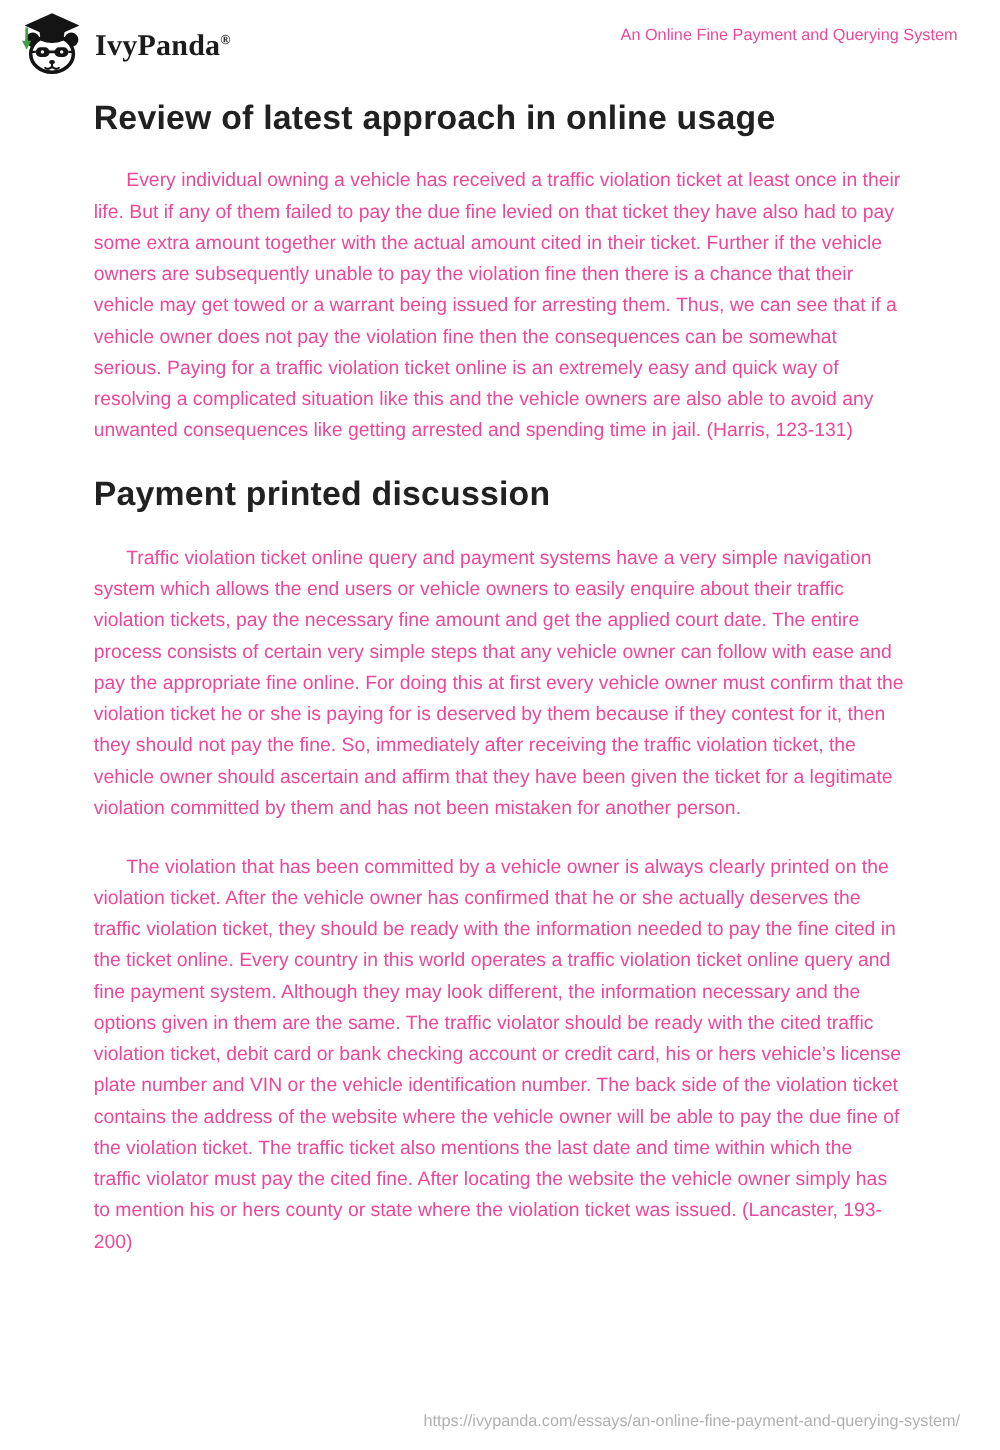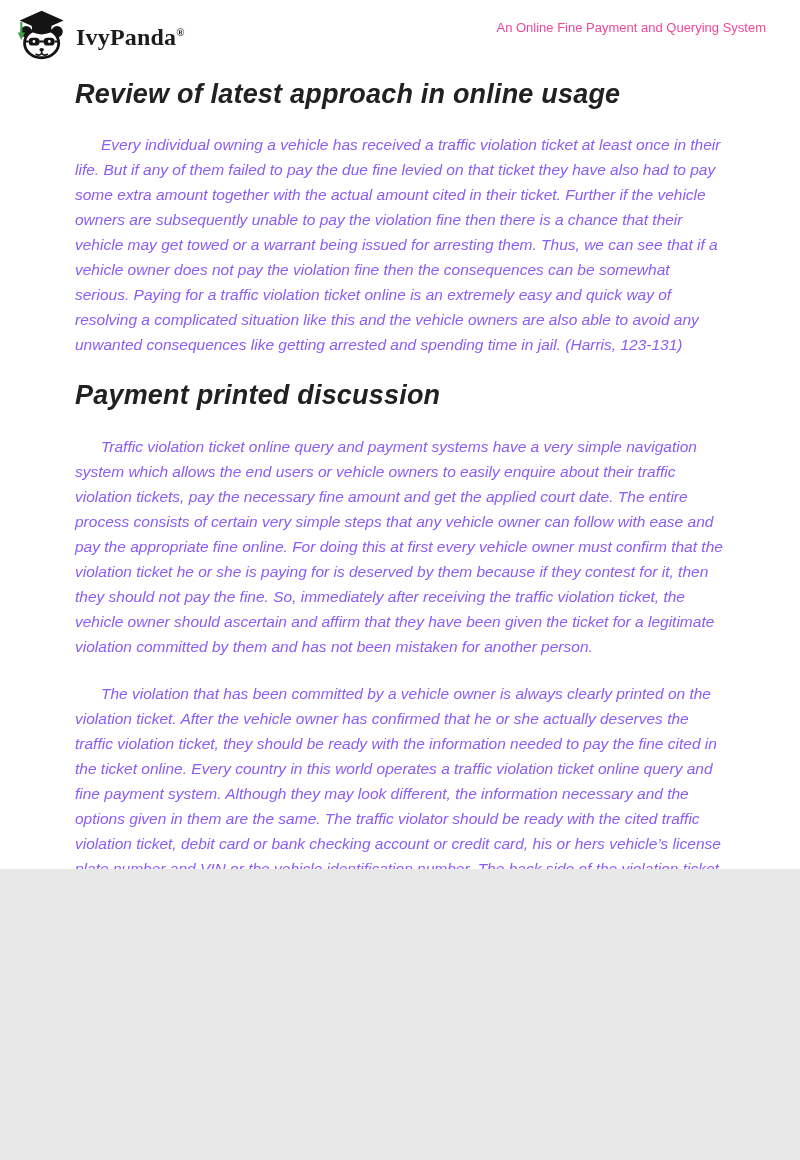--- a/index.html
+++ b/index.html
@@ -1,42 +1,42 @@
 <!DOCTYPE html>
 <html><head>
 <meta charset="utf-8">
 <style>
   html,body { margin:0; padding:0; background:#e8e8e8; }
   .page {
-    width:800px; height:869px; margin:0 auto; background:#ffffff;
+    width:800px; height:1160px; margin:0 auto; background:#ffffff;
     font-family:"Liberation Sans", sans-serif; position:relative; overflow:hidden;
     box-sizing:border-box;
   }
   
   .header {
     display:flex; justify-content:space-between; align-items:flex-start;
     height:58px; padding:6px 34px 0 14px; box-sizing:border-box;
   }
   .brand { display:flex; align-items:center; }
   .logo  { width:52px; height:52px; display:block; }
   .brand-name {
     font-family:"Liberation Serif", serif; font-weight:700; font-size:24px;
     color:#1c1c1c; margin-left:10px; letter-spacing:.2px; line-height:52px;
   }
   .brand-name sup { font-size:11px; font-weight:700; }
   .running-head { font-size:13px; color:#ec4899; margin-top:14px; }
   
-  .content { padding:0 77px 0 75px;font-style:italic; }
+  .content { padding:0 77px 0 75px; }
   .section-heading {
     font-size:27px; font-weight:700; color:#212121; letter-spacing:.2px;
     margin:20px 0 22px; line-height:1.2;
   }
   .section-heading.second { margin-top:16px; }
   .content p {
-    font-size:15.5px; line-height:25px; color:#8b5cf6;
+    font-size:15.5px; line-height:25px; color:#ec4899;
     text-indent:26px; margin:0 0 22px; text-align:left;
   }
   
   .footer { position:absolute; right:32px; bottom:14px; }
   .source-url { font-size:13px; color:#b0b0b0; }
 </style>
 </head>
 <body>
 
 <div class="page">
@@ -75,14 +75,17 @@
 
   <div class="content">
     <h1 class="section-heading">Review of latest approach in online usage</h1>
     <p>Every individual owning a vehicle has received a traffic violation ticket at least once in their life. But if any of them failed to pay the due fine levied on that ticket they have also had to pay some extra amount together with the actual amount cited in their ticket. Further if the vehicle owners are subsequently unable to pay the violation fine then there is a chance that their vehicle may get towed or a warrant being issued for arresting them. Thus, we can see that if a vehicle owner does not pay the violation fine then the consequences can be somewhat serious. Paying for a traffic violation ticket online is an extremely easy and quick way of resolving a complicated situation like this and the vehicle owners are also able to avoid any unwanted consequences like getting arrested and spending time in jail. (Harris, 123-131)</p>
 
     <h1 class="section-heading second">Payment printed discussion</h1>
     <p>Traffic violation ticket online query and payment systems have a very simple navigation system which allows the end users or vehicle owners to easily enquire about their traffic violation tickets, pay the necessary fine amount and get the applied court date. The entire process consists of certain very simple steps that any vehicle owner can follow with ease and pay the appropriate fine online. For doing this at first every vehicle owner must confirm that the violation ticket he or she is paying for is deserved by them because if they contest for it, then they should not pay the fine. So, immediately after receiving the traffic violation ticket, the vehicle owner should ascertain and affirm that they have been given the ticket for a legitimate violation committed by them and has not been mistaken for another person.</p>
     <p>The violation that has been committed by a vehicle owner is always clearly printed on the violation ticket. After the vehicle owner has confirmed that he or she actually deserves the traffic violation ticket, they should be ready with the information needed to pay the fine cited in the ticket online. Every country in this world operates a traffic violation ticket online query and fine payment system. Although they may look different, the information necessary and the options given in them are the same. The traffic violator should be ready with the cited traffic violation ticket, debit card or bank checking account or credit card, his or hers vehicle’s license plate number and VIN or the vehicle identification number. The back side of the violation ticket contains the address of the website where the vehicle owner will be able to pay the due fine of the violation ticket. The traffic ticket also mentions the last date and time within which the traffic violator must pay the cited fine. After locating the website the vehicle owner simply has to mention his or hers county or state where the violation ticket was issued. (Lancaster, 193-200)</p>
   </div>
 
+  <div class="footer">
+    <span class="source-url">https://ivypanda.com/essays/an-online-fine-payment-and-querying-system/</span>
+  </div>
 
 </div>
 
 </body></html>

